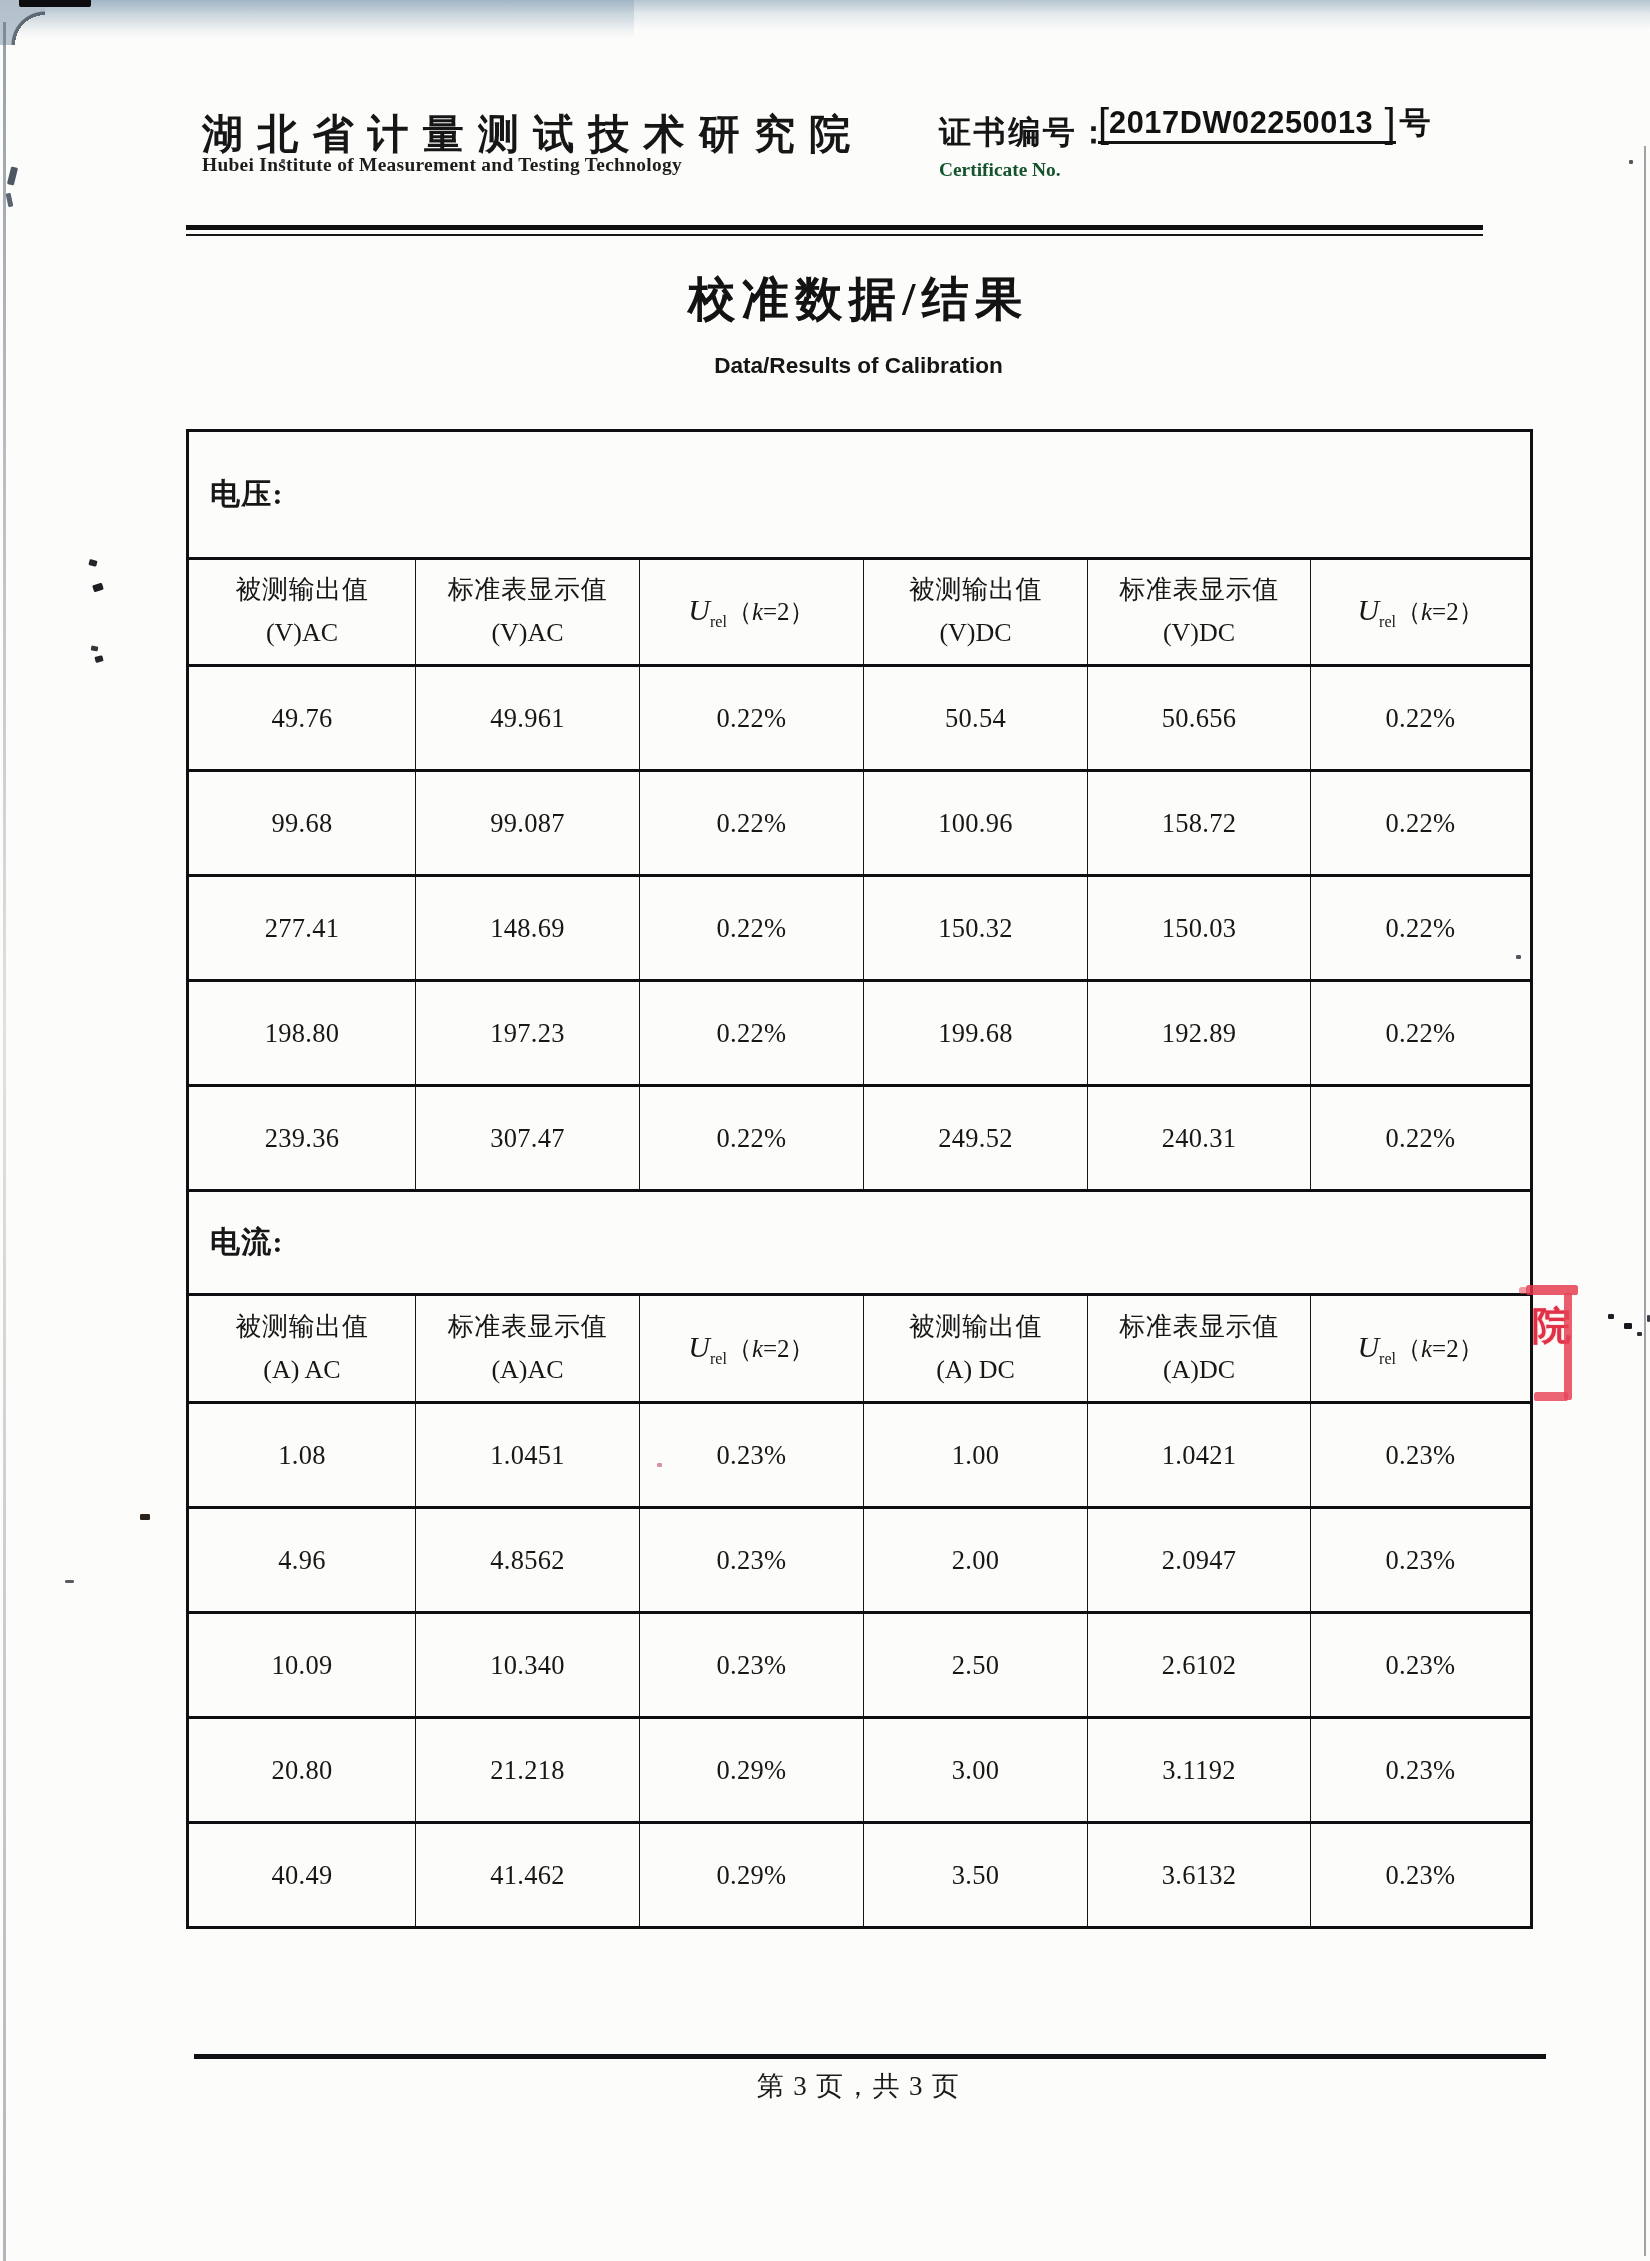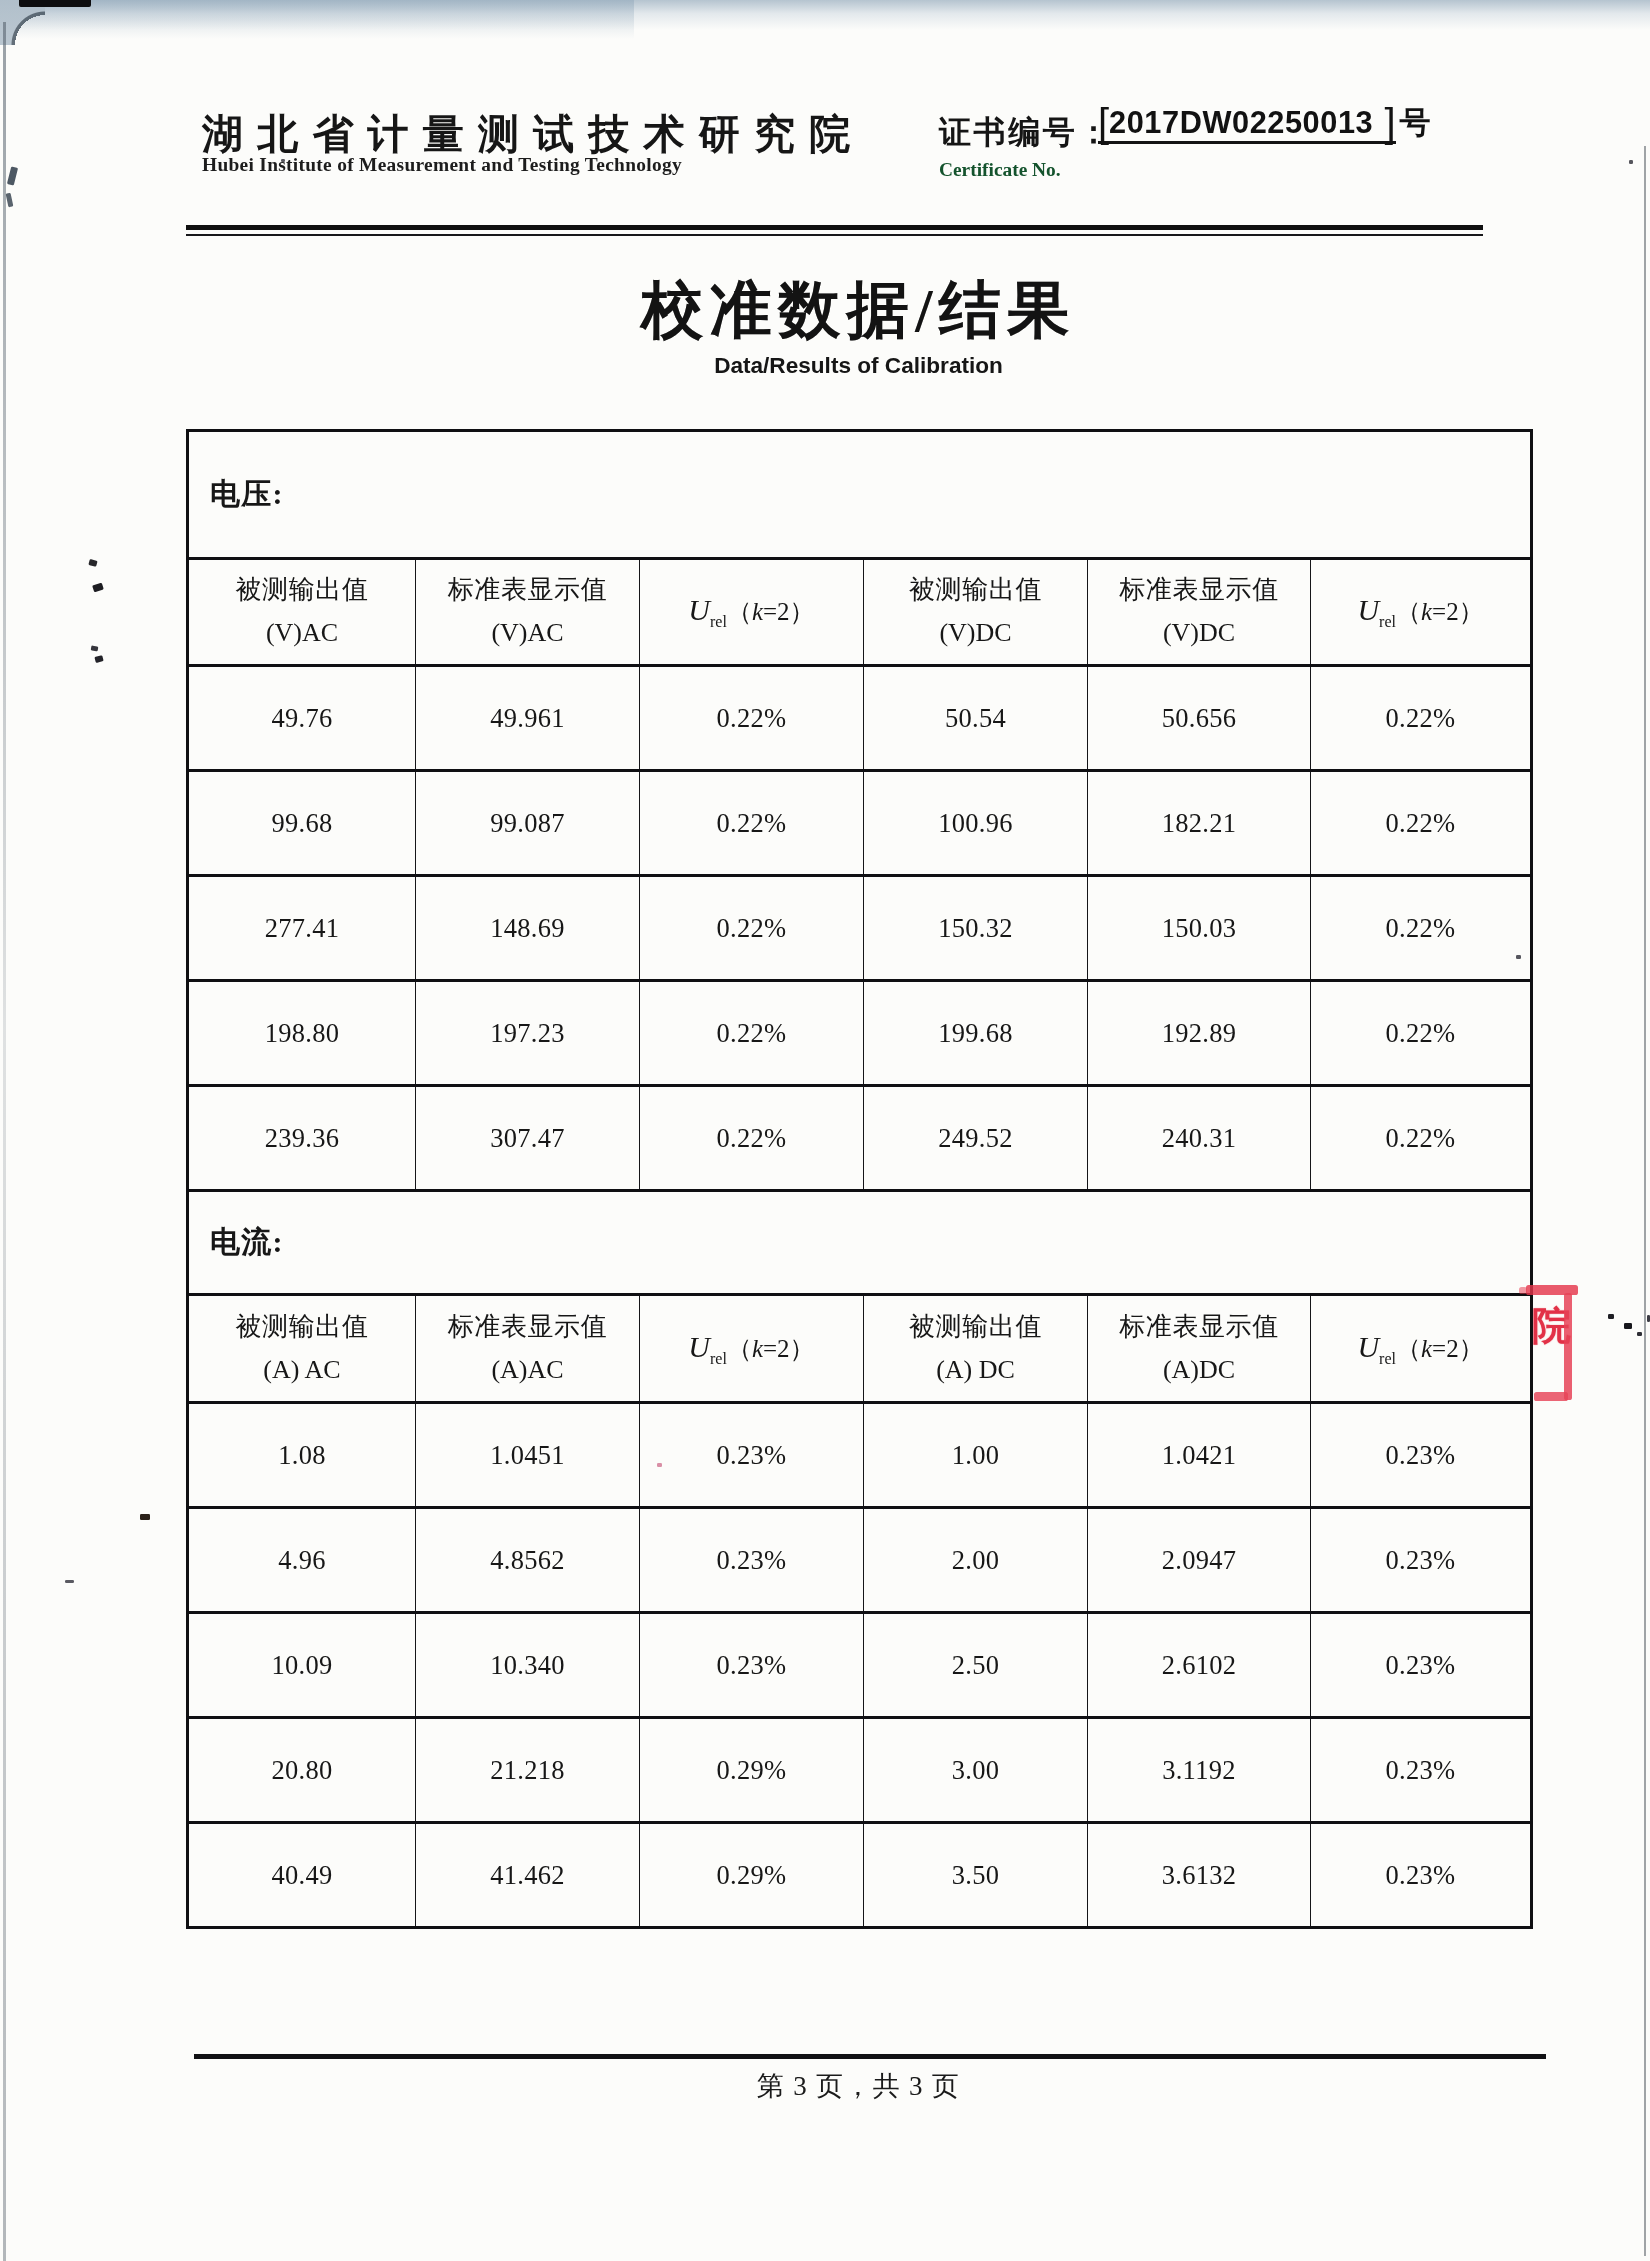--- a/index.html
+++ b/index.html
@@ -31,21 +31,21 @@
     font-weight:600;color:#121212;white-space:nowrap;}
   .cert-no .bracket{font-size:40px;font-weight:500;vertical-align:-3.9px;}
   .cert-no .num{display:inline-block;font-size:32px;letter-spacing:0.6px;transform:scaleX(.96);transform-origin:left;}
   .cert-underline{border-bottom:3.2px solid #141414;padding-bottom:5.8px;}
   .cert-suffix{font-size:31px;font-weight:700;margin-left:3.9px;}
   .cert-label-en{left:939px;top:159px;font-size:19.4px;font-weight:700;color:#14532d;}
   .rule-thick{left:186px;top:225px;width:1297px;height:4.5px;background:#101010;}
   .rule-thin{left:186px;top:234px;width:1297px;height:1.9px;background:#17171a;}
   
   .title-wrap{left:186px;top:268px;width:1345px;text-align:center;}
-  .title-cn{font-size:62px;font-weight:700;letter-spacing:6.5px;color:#131313;
+  .title-cn{font-size:47px;font-weight:700;letter-spacing:6.5px;color:#131313;
     text-shadow:0 0 0.6px rgba(0,0,0,.4);}
   .subtitle-wrap{left:186px;top:353px;width:1345px;text-align:center;}
   .title-en{font-family:"Liberation Sans","DejaVu Sans",sans-serif;font-size:22.6px;font-weight:700;color:#161616;}
   
   table.cal{position:absolute;left:186px;top:429px;width:1345px;
     border-collapse:collapse;table-layout:fixed;
     border:3.9px solid #101012;}
   table.cal td,table.cal th{
     border-left:1.9px solid #151518;border-right:1.9px solid #151518;
     border-top:3.9px solid #0f0f12;border-bottom:3.9px solid #0f0f12;
@@ -152,21 +152,21 @@
       <td>0.22%</td>
       <td>50.54</td>
       <td>50.656</td>
       <td>0.22%</td>
     </tr>
     <tr class="data-row" style="height:105px;">
       <td>99.68</td>
       <td>99.087</td>
       <td>0.22%</td>
       <td>100.96</td>
-      <td>182.21</td>
+      <td>158.72</td>
       <td>0.22%</td>
     </tr>
     <tr class="data-row" style="height:105px;">
       <td>277.41</td>
       <td>148.69</td>
       <td>0.22%</td>
       <td>150.32</td>
       <td>150.03</td>
       <td>0.22%</td>
     </tr>

